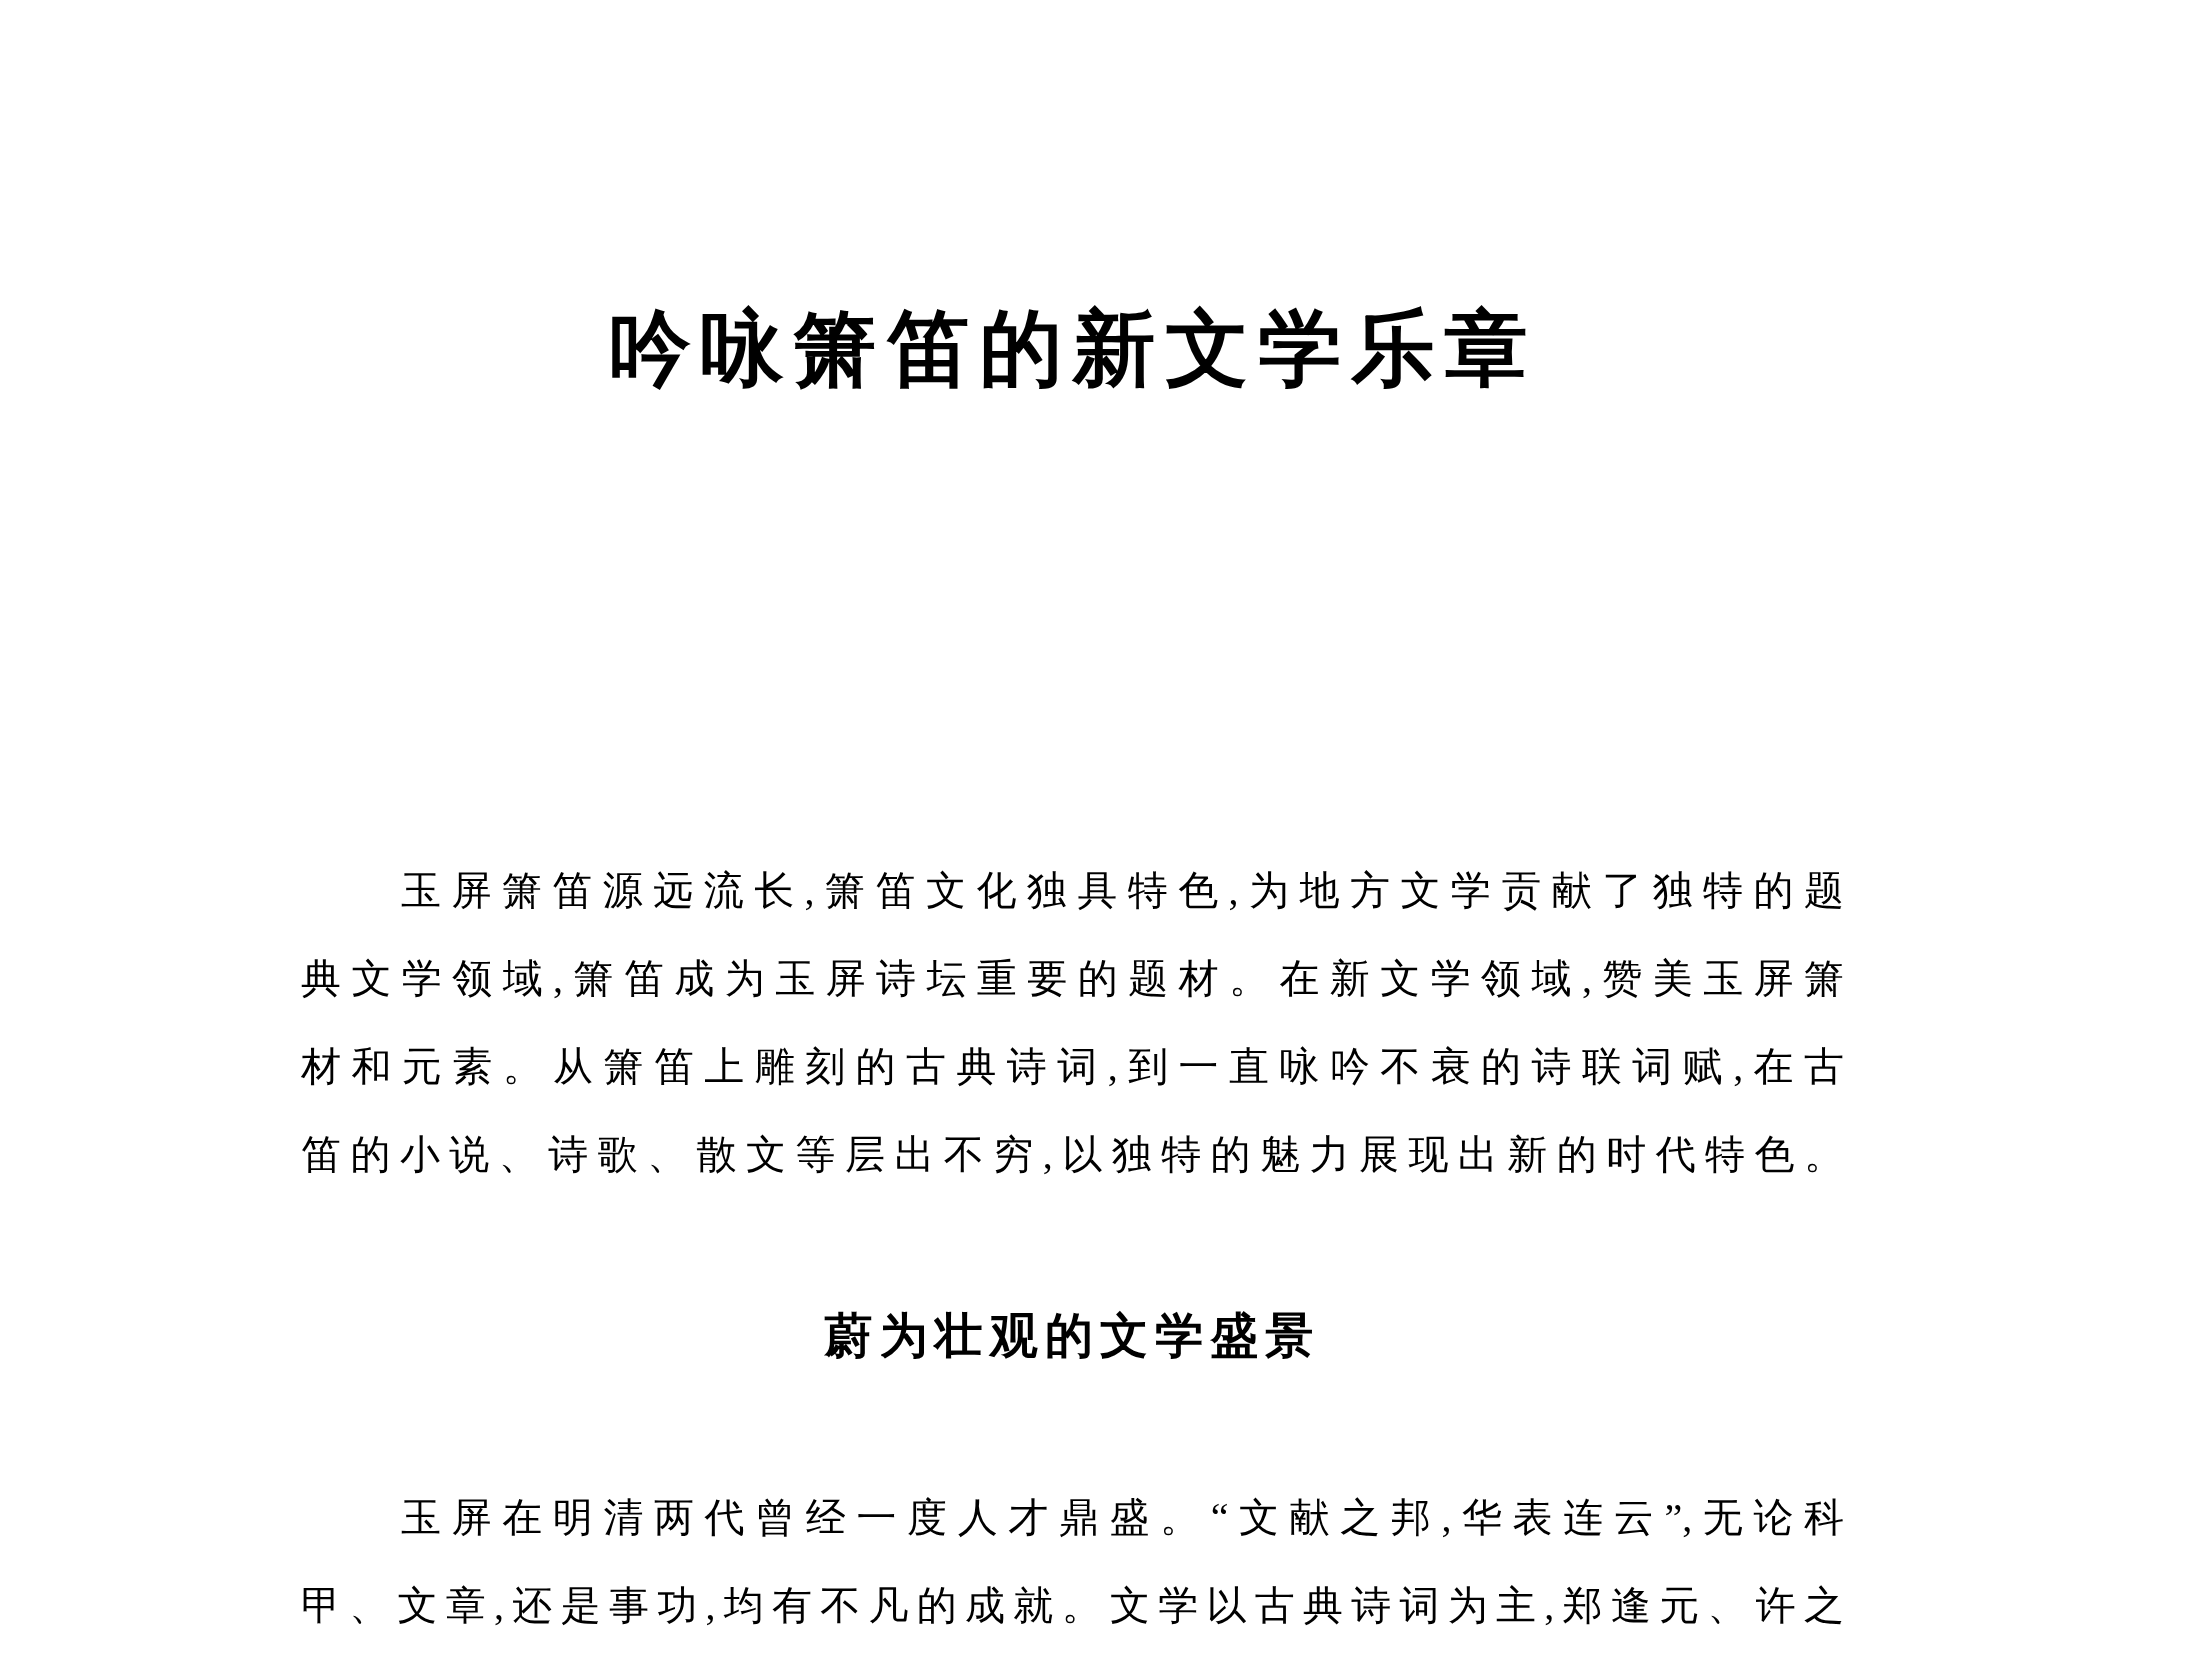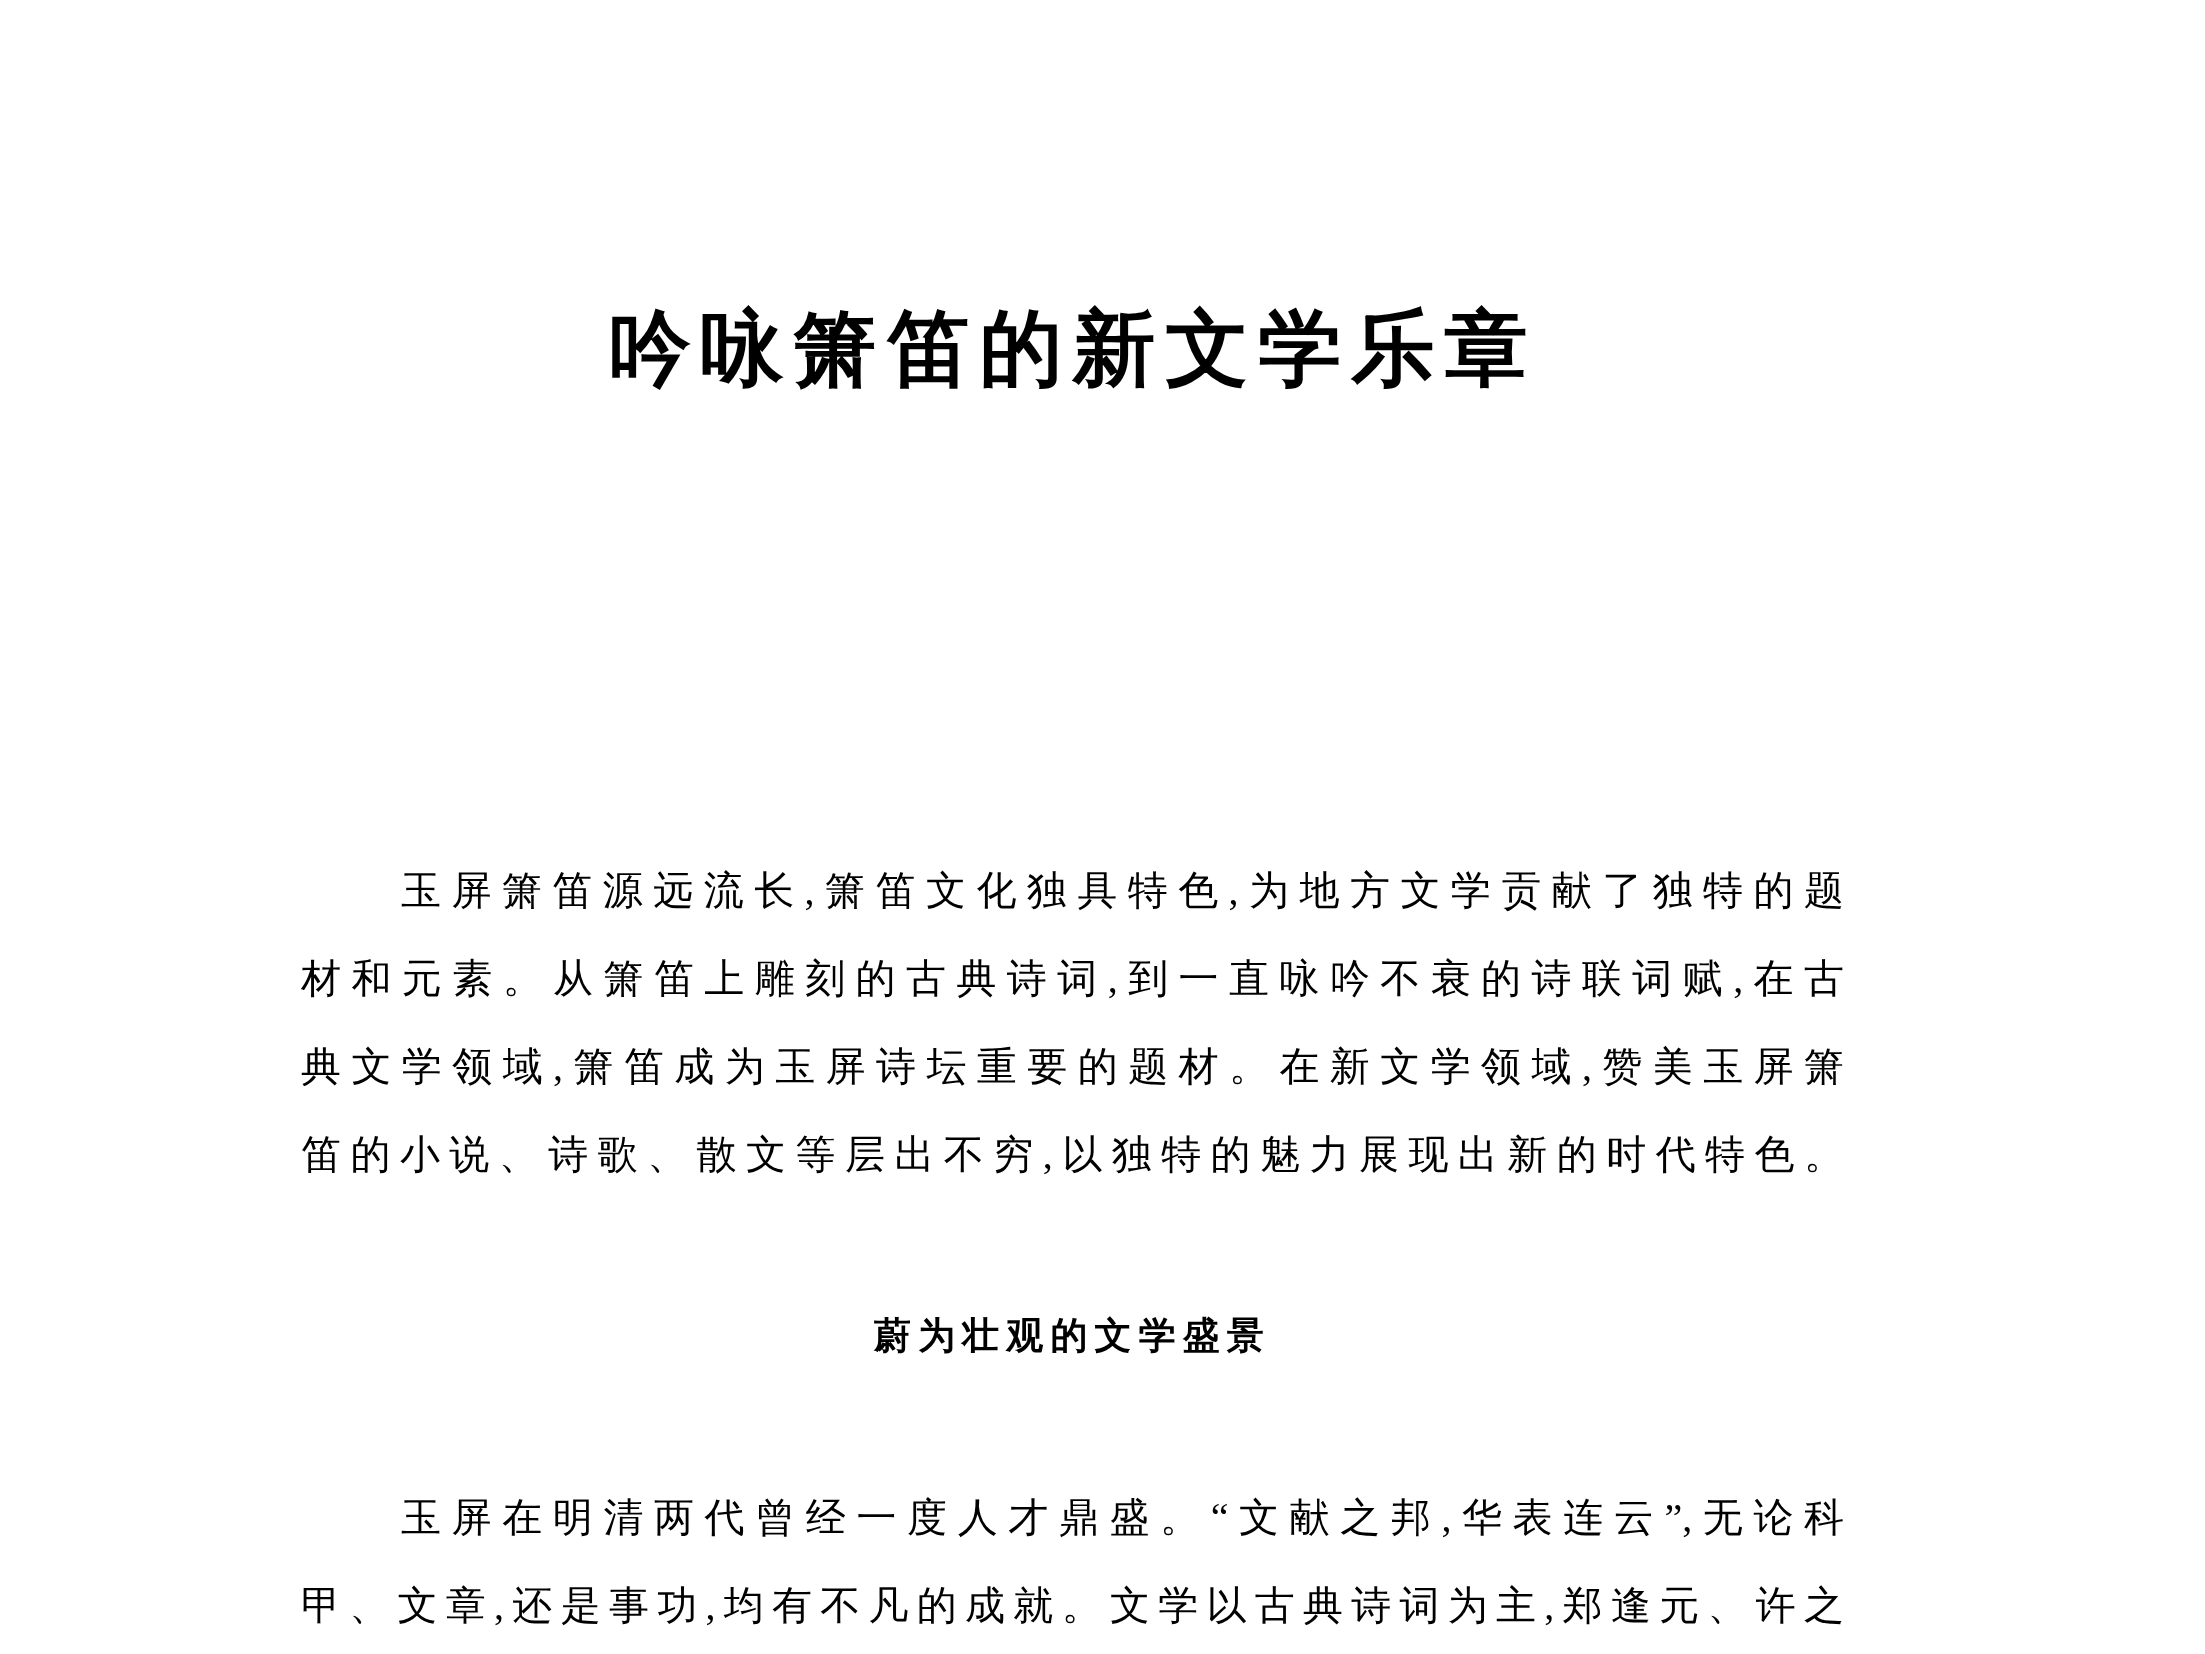--- a/index.html
+++ b/index.html
@@ -59,40 +59,40 @@
     overflow: hidden;
   }
   .para .line.first {
     text-indent: 100px;
   }
   .para-1 { top: 847px; }
   .para-2 { top: 1474px; }
   .section-heading {
     top: 1303px;
     margin: 0;
-    font-size: 37px;
+    font-size: 48px;
     line-height: 65px;
     font-weight: 700;
     letter-spacing: 7.1px;
     text-align: center;
     white-space: nowrap;
   }
 </style>
 </head>
 <body>
 
 <div class="page">
 
   <h1 class="col title">吟咏箫笛的新文学乐章</h1>
 
 
   <div class="col para para-1">
     <div class="line first">玉屏箫笛源远流长,箫笛文化独具特色,为地方文学贡献了独特的题</div>
+    <div class="line">典文学领域,箫笛成为玉屏诗坛重要的题材。在新文学领域,赞美玉屏箫</div>
     <div class="line">材和元素。从箫笛上雕刻的古典诗词,到一直咏吟不衰的诗联词赋,在古</div>
-    <div class="line">典文学领域,箫笛成为玉屏诗坛重要的题材。在新文学领域,赞美玉屏箫</div>
     <div class="line">笛的小说、诗歌、散文等层出不穷,以独特的魅力展现出新的时代特色。</div>
   </div>
 
   <h2 class="col section-heading">蔚为壮观的文学盛景</h2>
 
   <div class="col para para-2">
     <div class="line first">玉屏在明清两代曾经一度人才鼎盛。“文献之邦,华表连云”,无论科</div>
     <div class="line">甲、文章,还是事功,均有不凡的成就。文学以古典诗词为主,郑逢元、许之</div>
   </div>
 

